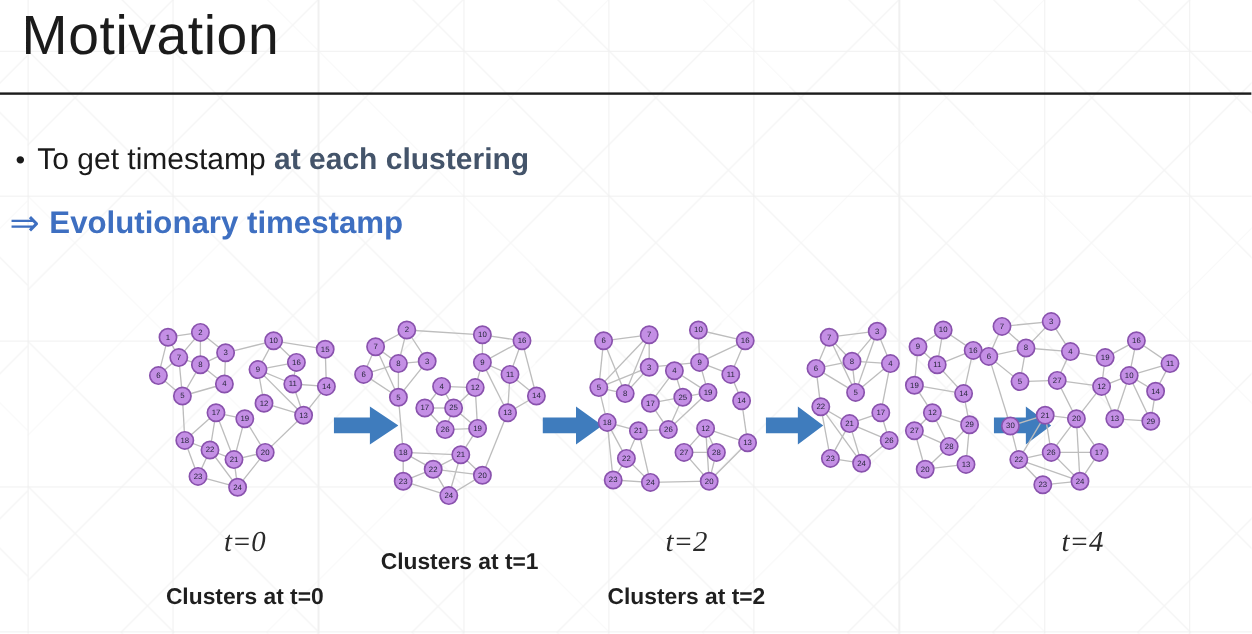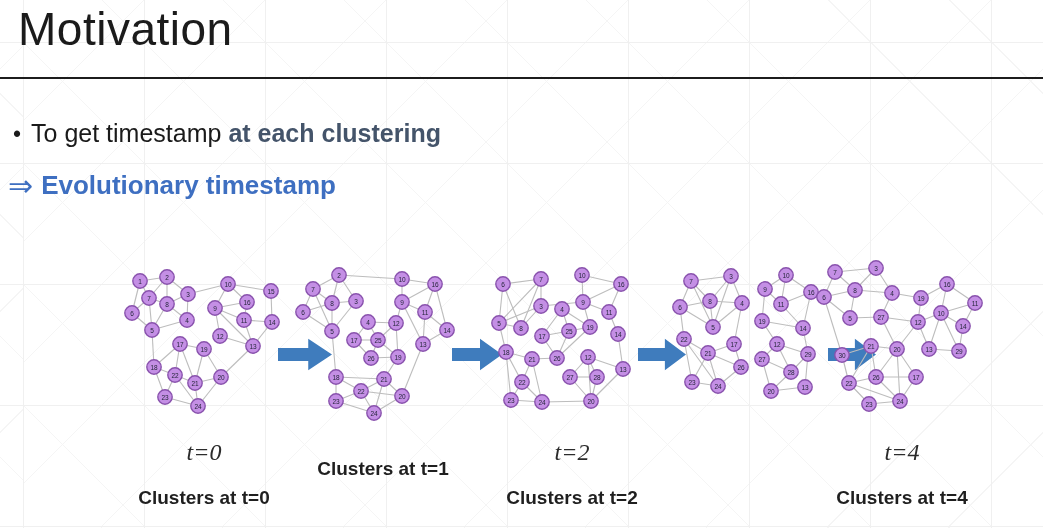--- a/index.html
+++ b/index.html
@@ -559,15 +559,14 @@
         <circle cx="65" cy="115" r="7.2" class="graph-node"></circle>
         <text x="65" y="115.5" class="node-label">26</text>
         <circle cx="70" cy="55" r="7.2" class="graph-node"></circle>
         <text x="70" y="55.5" class="node-label">27</text>
         <circle cx="148" cy="89" r="7.2" class="graph-node"></circle>
         <text x="148" y="89.5" class="node-label">29</text>
         <circle cx="31" cy="93" r="7.2" class="graph-node"></circle>
         <text x="31" y="93.5" class="node-label">30</text>
       </svg>
       <div class="t-label">t=4</div>
-      <div class="c-label">Clusters at t=4</div>
     </div>
   </div>
 
 </body></html>

